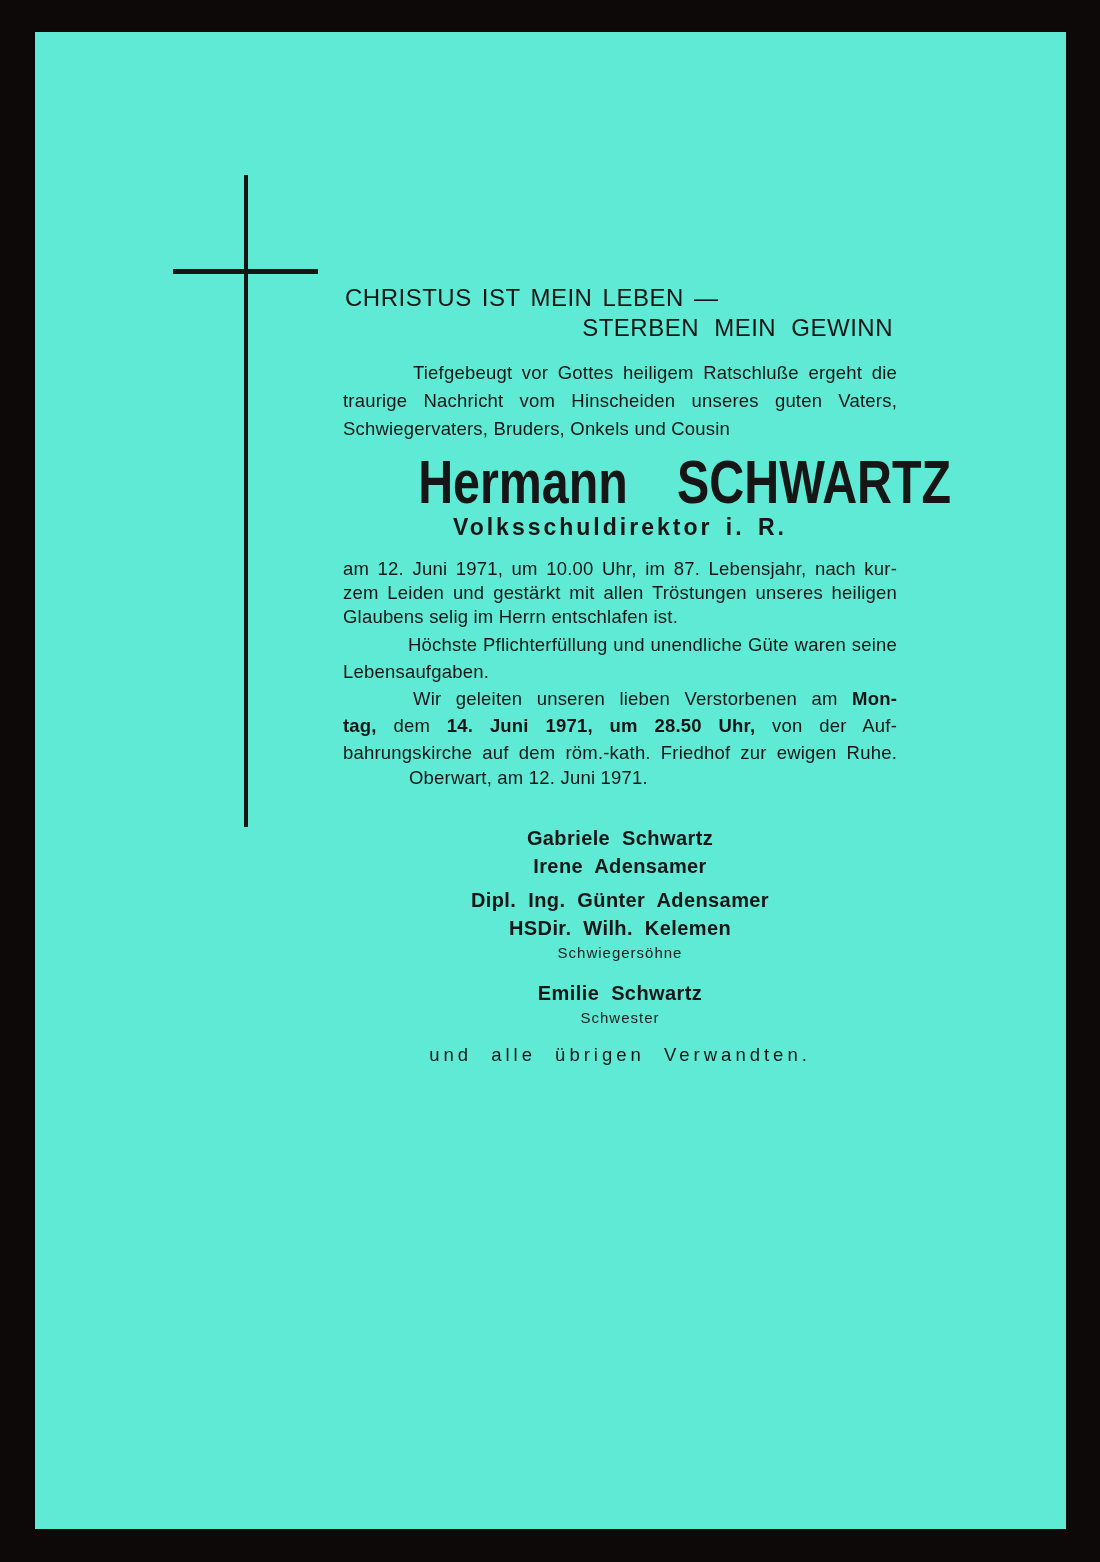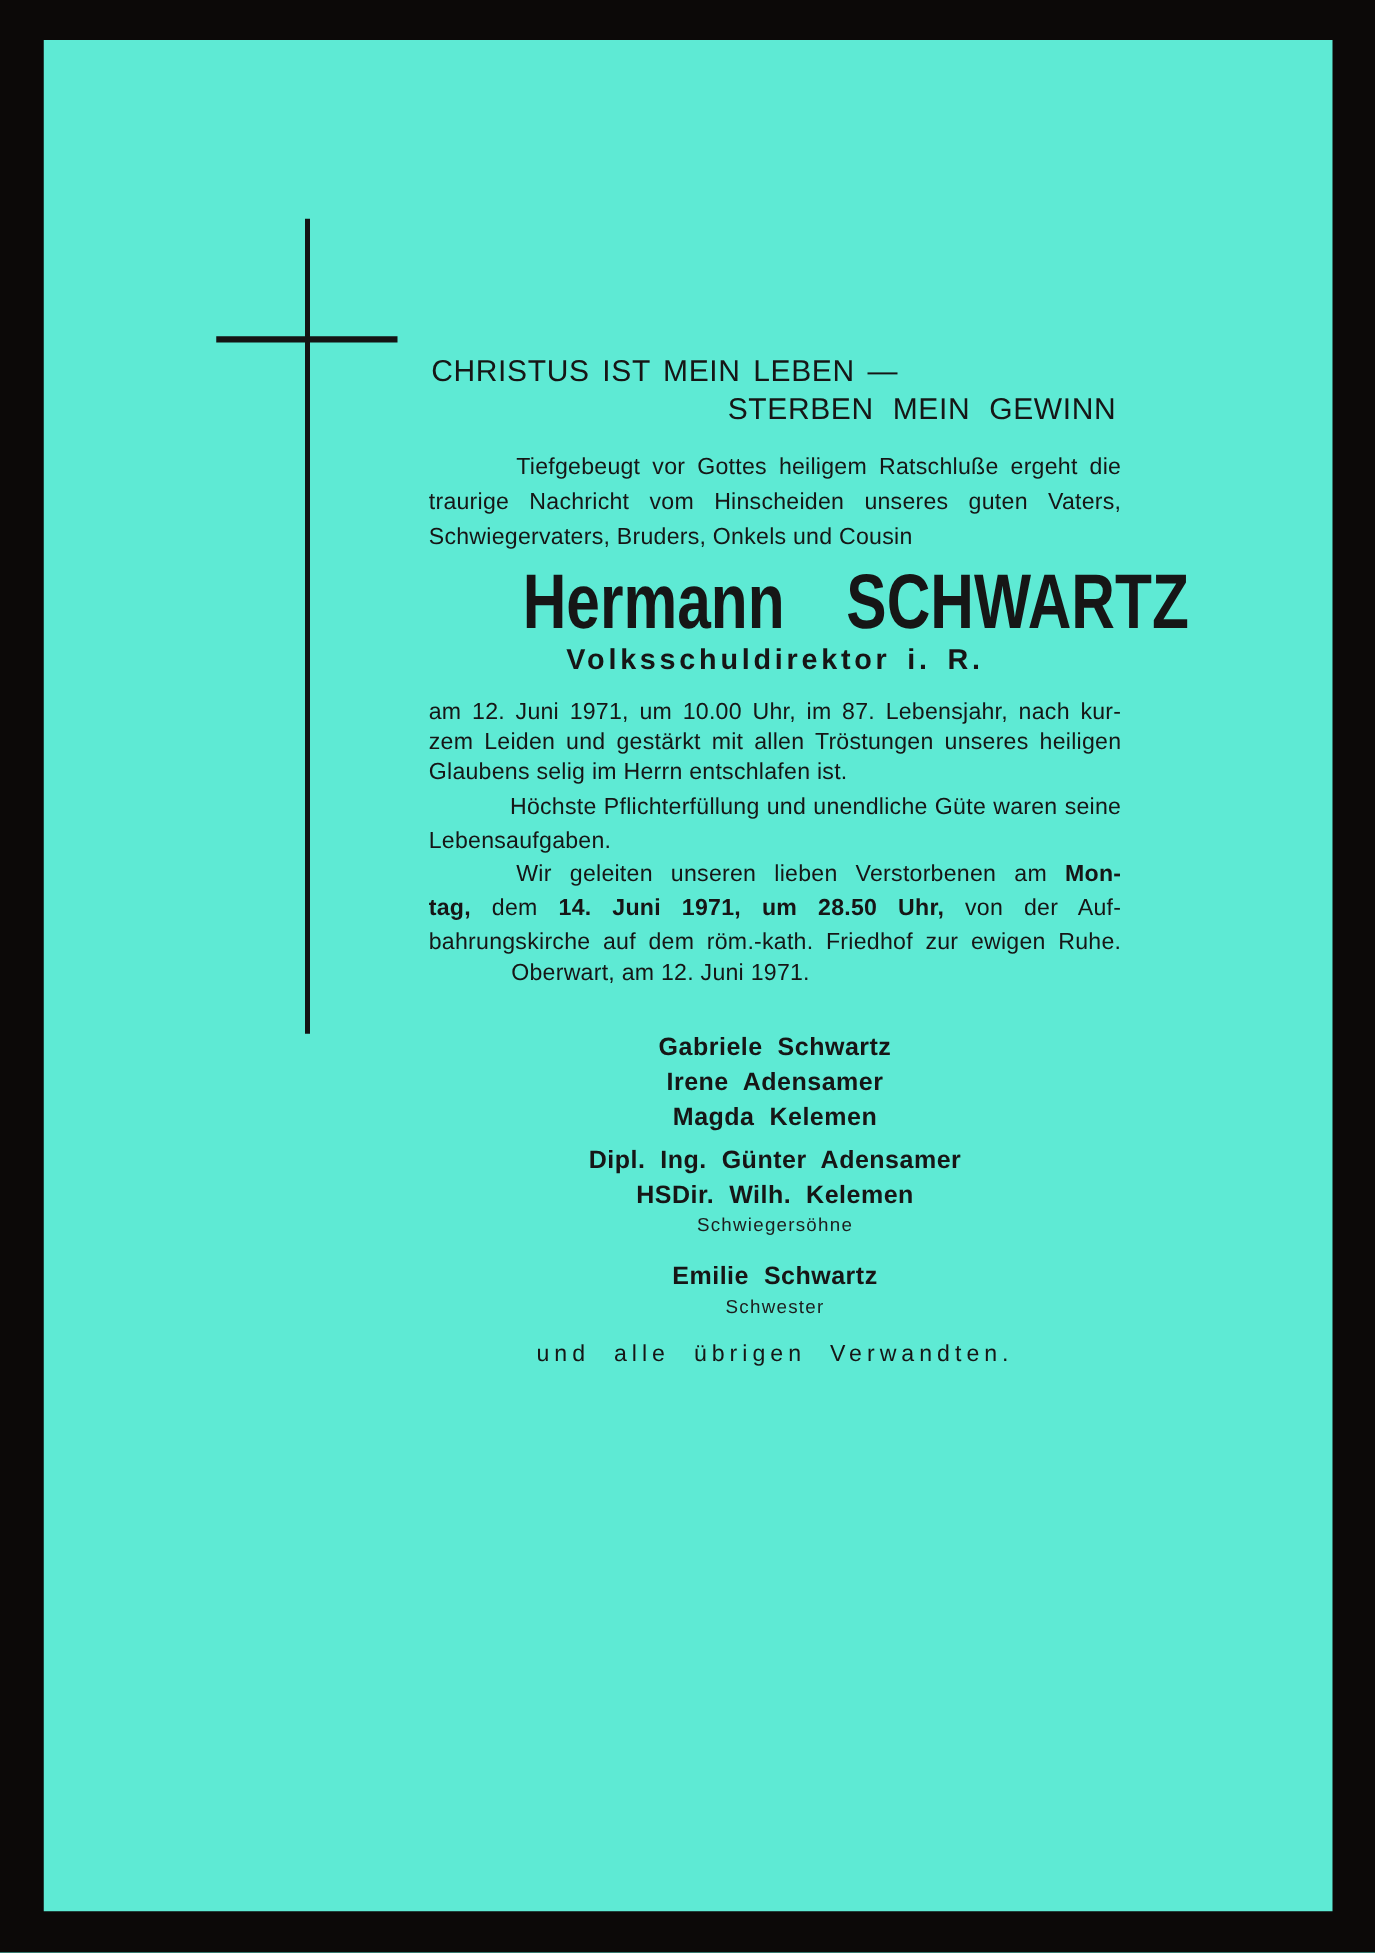--- a/index.html
+++ b/index.html
@@ -113,21 +113,20 @@
     <div class="line just l1"><span>Wir geleiten unseren lieben Verstorbenen am </span><span class="b">Mon-</span></div>
     <div class="line just"><span class="b">tag,</span><span> dem </span><span class="b">14. Juni 1971, um 28.50 Uhr,</span><span> von der Auf-</span></div>
     <div class="line just">bahrungskirche auf dem röm.-kath. Friedhof zur ewigen Ruhe.</div>
   </div>
 
   <div class="dateline">Oberwart, am 12. Juni 1971.</div>
 
   <div class="col mourners">
     <div class="mname">Gabriele Schwartz</div>
     <div class="mname">Irene Adensamer</div>
-    <div class="mname">Magda Kelemen</div>
     <div class="mname gap6">Dipl. Ing. Günter Adensamer</div>
     <div class="mname">HSDir. Wilh. Kelemen</div>
     <div class="mlabel">Schwiegersöhne</div>
     <div class="mname gap5">Emilie Schwartz</div>
     <div class="mlabel">Schwester</div>
     <div class="closing">und alle übrigen Verwandten.</div>
   </div>
 
   <div class="printer">Druck :  Josef Fuith, Oberwart</div>
 

